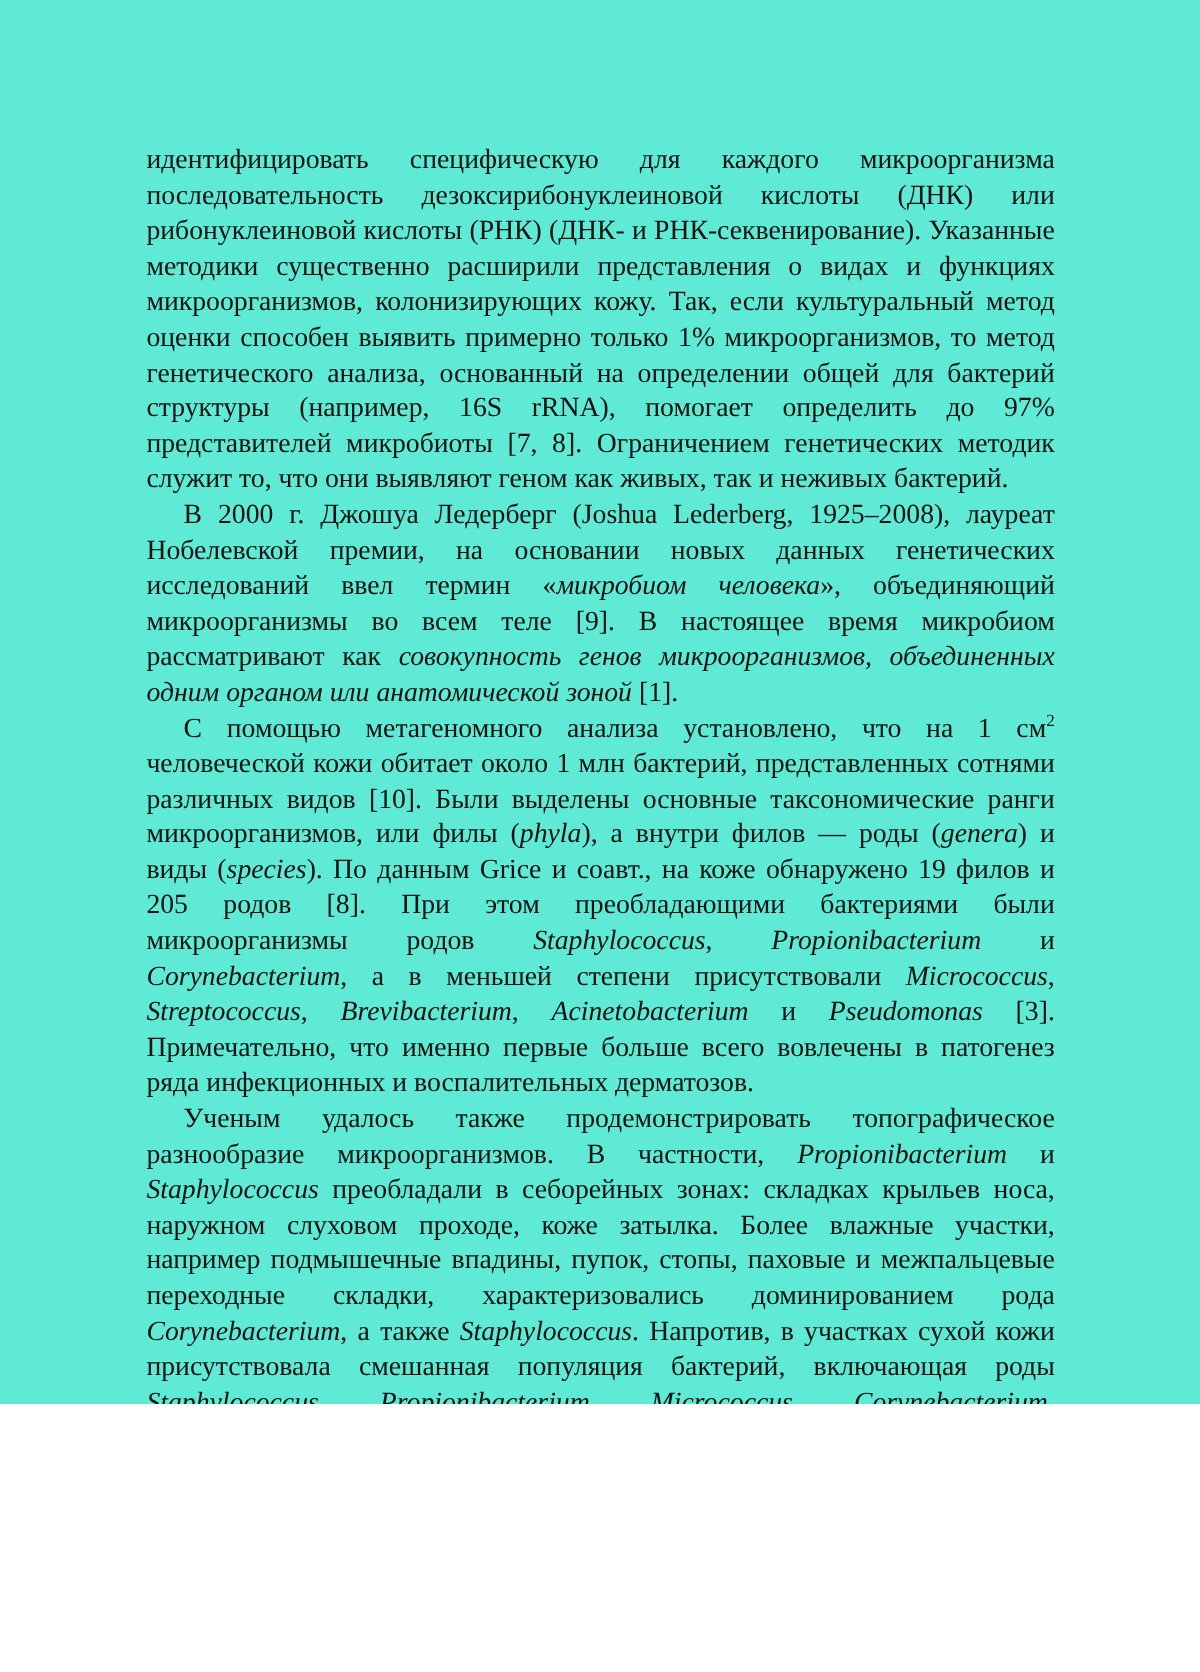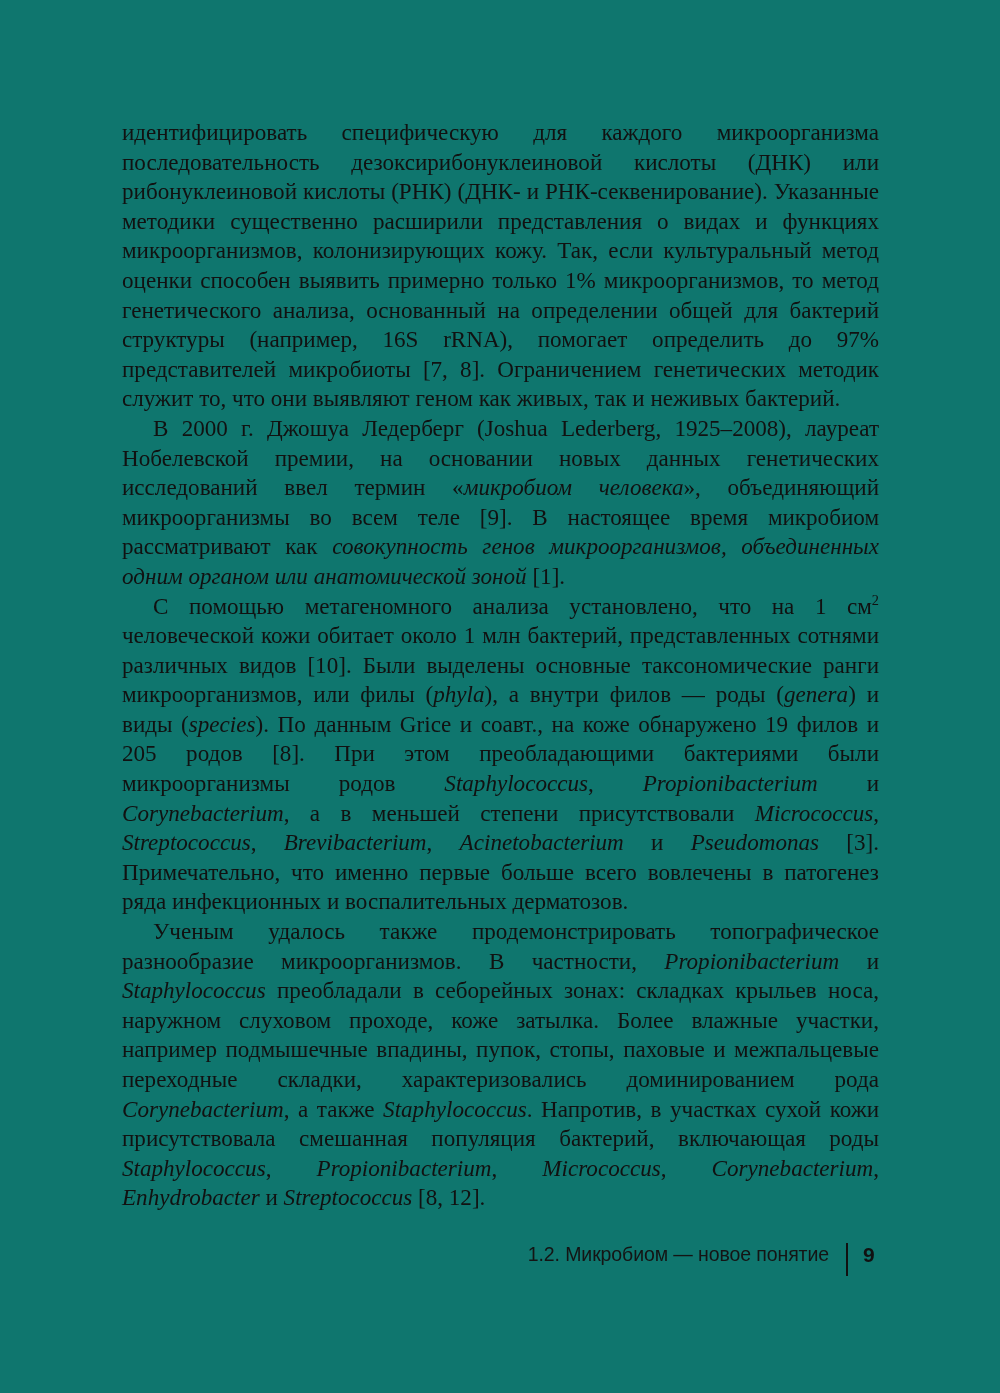--- a/index.html
+++ b/index.html
@@ -4,22 +4,22 @@
 <title>Page 9</title>
 <style>
   html, body {
     margin: 0;
     padding: 0;
     background: #ffffff;
   }
   .page {
     position: relative;
     width: 1000px;
-    height: 1393px;
-    background: #0f766e;
+    height: 1170px;
+    background: #5eead4;
     overflow: hidden;
     font-family: "Liberation Serif", "DejaVu Serif", serif;
     color: #111111;
     -webkit-font-smoothing: antialiased;
   }
   .text-column {
     position: absolute;
     left: 122px;
     top: 118px;
     width: 757px;

